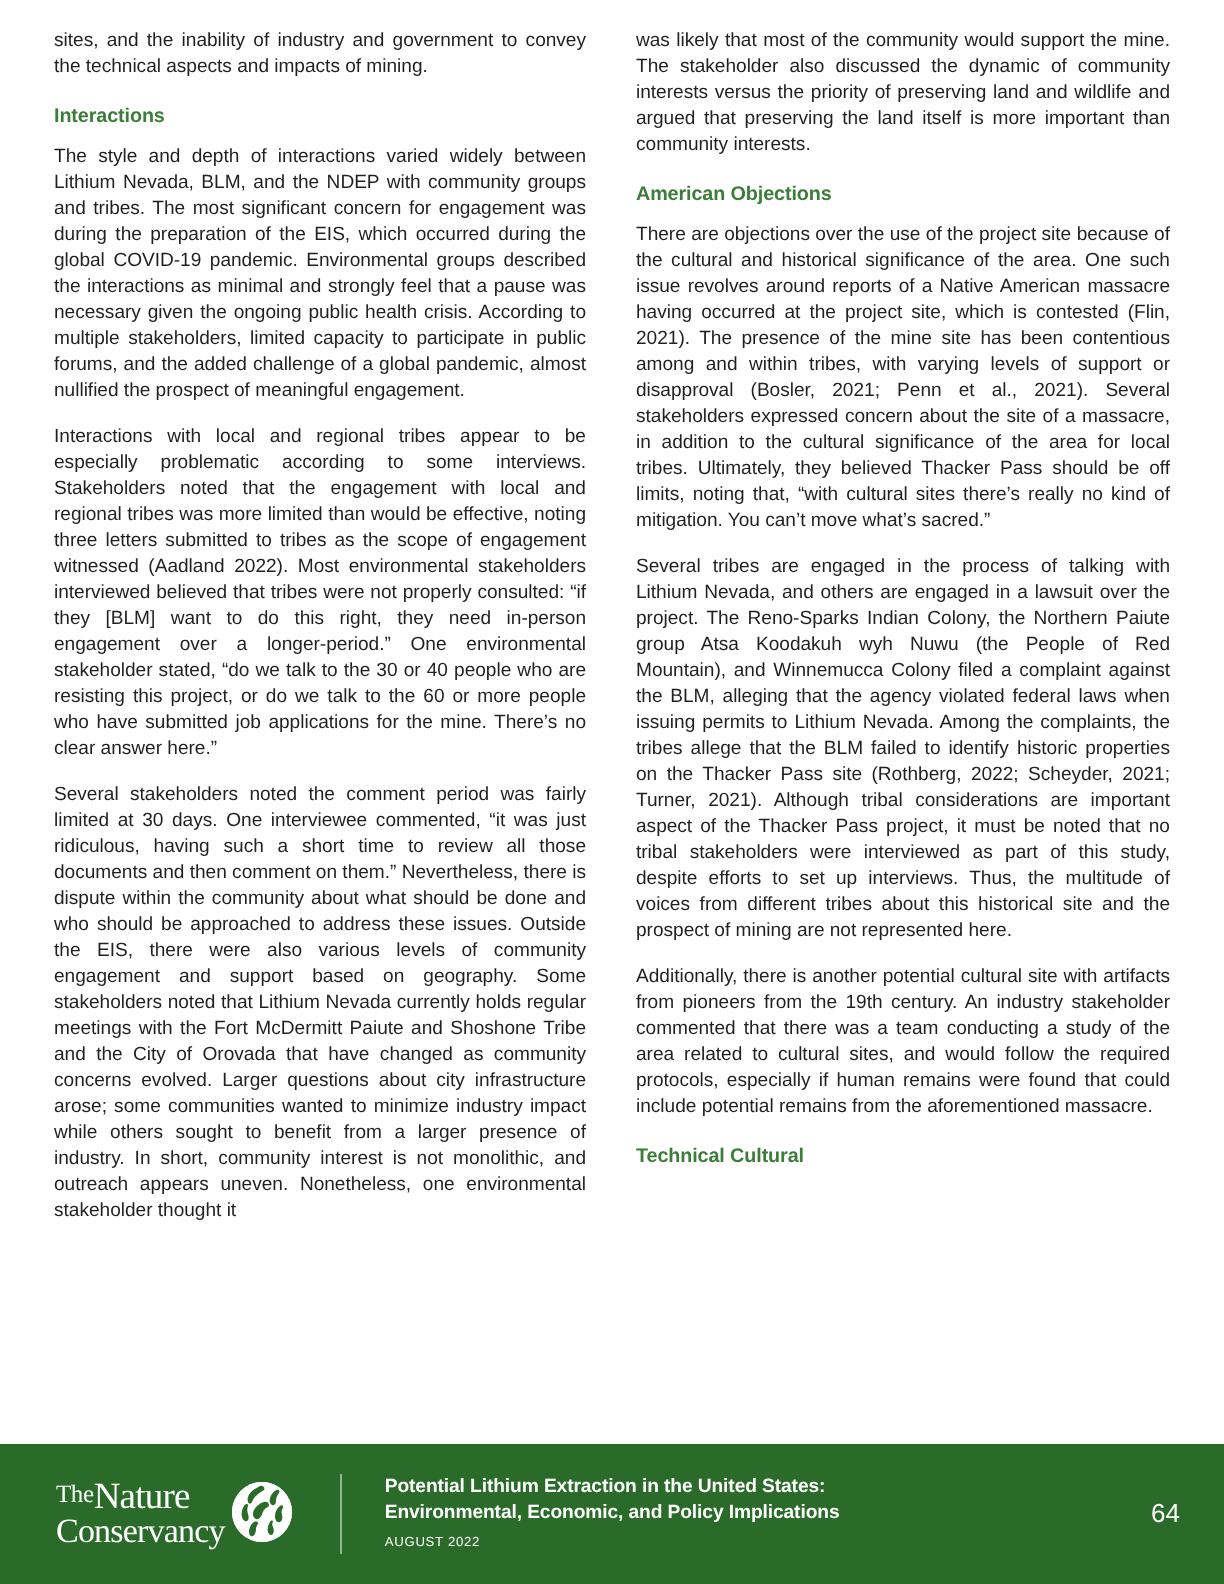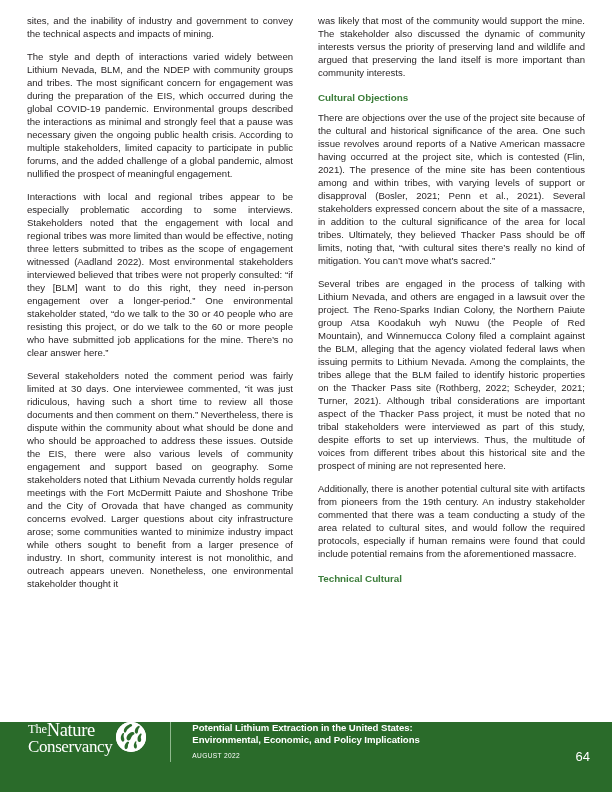--- a/index.html
+++ b/index.html
@@ -66,21 +66,21 @@
     width: 612px;
     height: 70px;
     background: #2a6b2a;
     color: #ffffff;
     box-sizing: border-box;
   }
   .footer-inner {
     position: relative;
     height: 100%;
     display: flex;
-    align-items: flex-start;
+    align-items: center;
     padding-left: 28px;
     padding-right: 22px;
     box-sizing: border-box;
   }
   .logo-block {
     display: flex;
     align-items: center;
     flex: 0 0 auto;
   }
   .logo-wordmark {
@@ -146,28 +146,29 @@
 </style>
 </head>
 <body>
 
 <div class="page">
 
   <div class="content">
 
     <div class="column col-left">
       <p class="body-text">sites, and the inability of industry and government to convey the technical aspects and impacts of mining.</p>
+      <h2 class="section-heading">Interactions</h2>
       <p class="body-text">The style and depth of interactions varied widely between Lithium Nevada, BLM, and the NDEP with community groups and tribes. The most significant concern for engagement was during the preparation of the EIS, which occurred during the global COVID-19 pandemic. Environmental groups described the interactions as minimal and strongly feel that a pause was necessary given the ongoing public health crisis. According to multiple stakeholders, limited capacity to participate in public forums, and the added challenge of a global pandemic, almost nullified the prospect of meaningful engagement.</p>
       <p class="body-text">Interactions with local and regional tribes appear to be especially problematic according to some interviews. Stakeholders noted that the engagement with local and regional tribes was more limited than would be effective, noting three letters submitted to tribes as the scope of engagement witnessed (Aadland 2022). Most environmental stakeholders interviewed believed that tribes were not properly consulted: “if they [BLM] want to do this right, they need in-person engagement over a longer-period.” One environmental stakeholder stated, “do we talk to the 30 or 40 people who are resisting this project, or do we talk to the 60 or more people who have submitted job applications for the mine. There’s no clear answer here.”</p>
       <p class="body-text">Several stakeholders noted the comment period was fairly limited at 30 days. One interviewee commented, “it was just ridiculous, having such a short time to review all those documents and then comment on them.” Nevertheless, there is dispute within the community about what should be done and who should be approached to address these issues. Outside the EIS, there were also various levels of community engagement and support based on geography. Some stakeholders noted that Lithium Nevada currently holds regular meetings with the Fort McDermitt Paiute and Shoshone Tribe and the City of Orovada that have changed as community concerns evolved. Larger questions about city infrastructure arose; some communities wanted to minimize industry impact while others sought to benefit from a larger presence of industry. In short, community interest is not monolithic, and outreach appears uneven. Nonetheless, one environmental stakeholder thought it</p>
     </div>
 
     <div class="column col-right">
       <p class="body-text">was likely that most of the community would support the mine. The stakeholder also discussed the dynamic of community interests versus the priority of preserving land and wildlife and argued that preserving the land itself is more important than community interests.</p>
-      <h2 class="section-heading">Cultural Objections</h2>
+      <h2 class="section-heading">American Objections</h2>
       <p class="body-text">There are objections over the use of the project site because of the cultural and historical significance of the area. One such issue revolves around reports of a Native American massacre having occurred at the project site, which is contested (Flin, 2021). The presence of the mine site has been contentious among and within tribes, with varying levels of support or disapproval (Bosler, 2021; Penn et al., 2021). Several stakeholders expressed concern about the site of a massacre, in addition to the cultural significance of the area for local tribes. Ultimately, they believed Thacker Pass should be off limits, noting that, “with cultural sites there’s really no kind of mitigation. You can’t move what’s sacred.”</p>
       <p class="body-text">Several tribes are engaged in the process of talking with Lithium Nevada, and others are engaged in a lawsuit over the project. The Reno-Sparks Indian Colony, the Northern Paiute group Atsa Koodakuh wyh Nuwu (the People of Red Mountain), and Winnemucca Colony filed a complaint against the BLM, alleging that the agency violated federal laws when issuing permits to Lithium Nevada. Among the complaints, the tribes allege that the BLM failed to identify historic properties on the Thacker Pass site (Rothberg, 2022; Scheyder, 2021; Turner, 2021). Although tribal considerations are important aspect of the Thacker Pass project, it must be noted that no tribal stakeholders were interviewed as part of this study, despite efforts to set up interviews. Thus, the multitude of voices from different tribes about this historical site and the prospect of mining are not represented here.</p>
       <p class="body-text">Additionally, there is another potential cultural site with artifacts from pioneers from the 19th century. An industry stakeholder commented that there was a team conducting a study of the area related to cultural sites, and would follow the required protocols, especially if human remains were found that could include potential remains from the aforementioned massacre.</p>
       <h2 class="section-heading">Technical Cultural</h2>
     </div>
 
   </div>
 
   <div class="footer">
     <div class="footer-inner">

